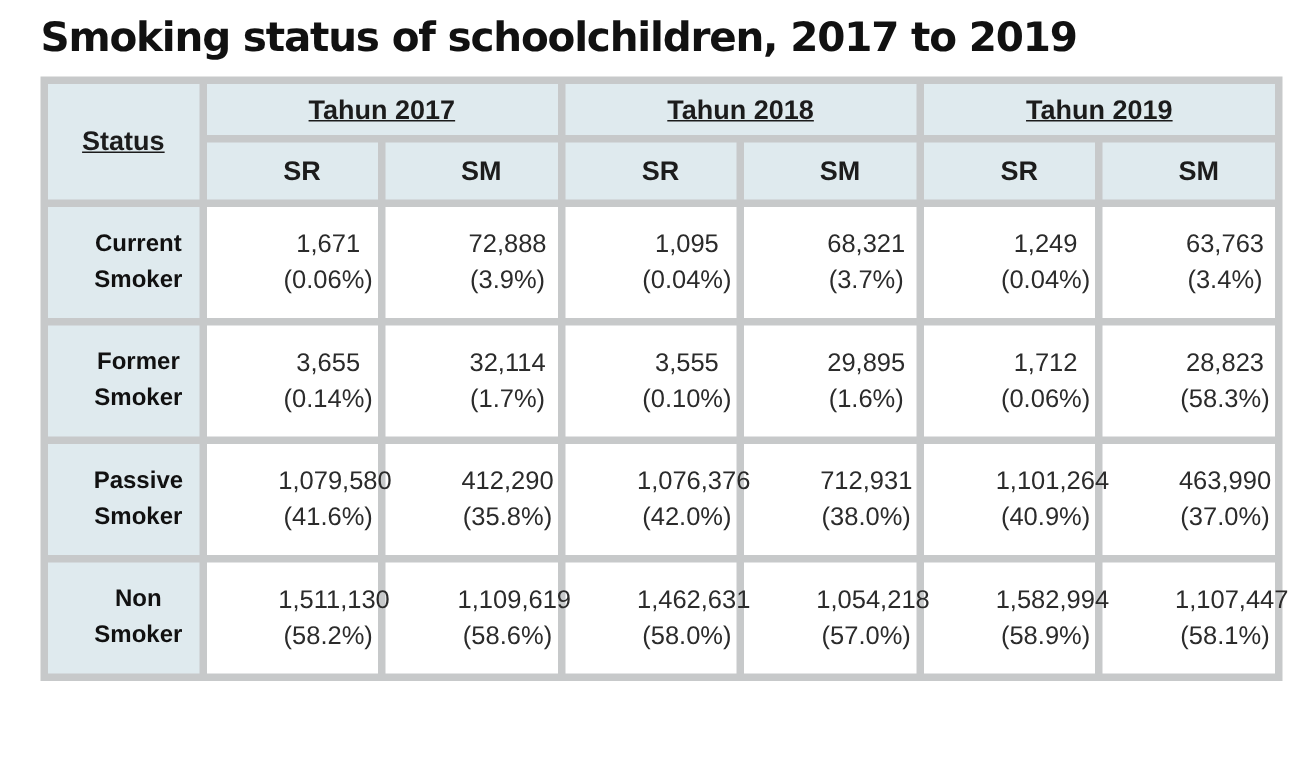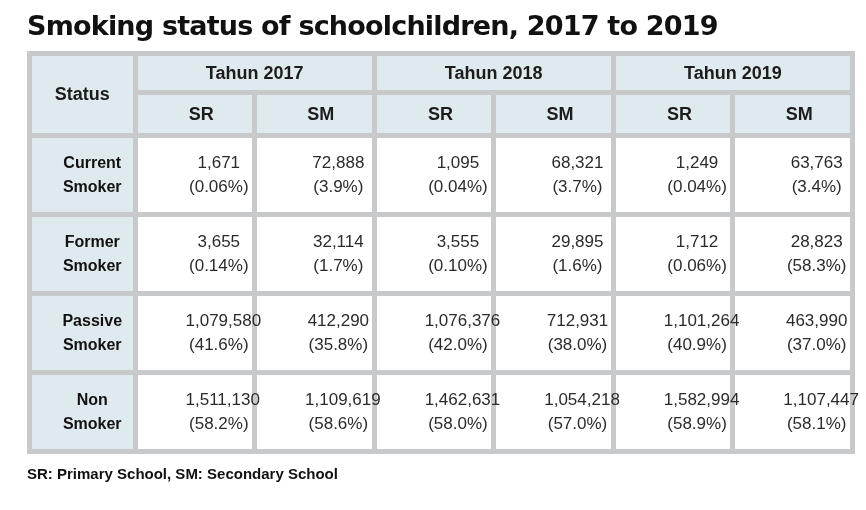--- a/index.html
+++ b/index.html
@@ -36,21 +36,21 @@
     text-align: center;
     vertical-align: middle;
     background: #ffffff;
   }
   thead th {
     background: #dfeaee;
     font-size: 18px;
     font-weight: bold;
     color: #1c1c1c;
   }
-  thead tr.year-row th { height: 34px; }
+  thead tr.year-row th { height: 34px; text-decoration: underline; }
   thead tr.sub-row th  { height: 38px; padding-left: 13px; }
   thead th.status-head { font-size: 18px; }
 
   tbody td { height: 74px; }
   td.row-label {
     background: #dfeaee;
     font-weight: bold;
     font-size: 16px;
     color: #111111;
     line-height: 24px;
@@ -221,15 +221,14 @@
           <span class="pct">(58.9%)</span>
         </td>
         <td class="data-cell">
           <span class="num">1,107,447</span>
           <span class="pct">(58.1%)</span>
         </td>
       </tr>
     </tbody>
   </table>
 
-  <p class="footnote">SR: Primary School, SM: Secondary School</p>
 
 </div>
 
 </body></html>

